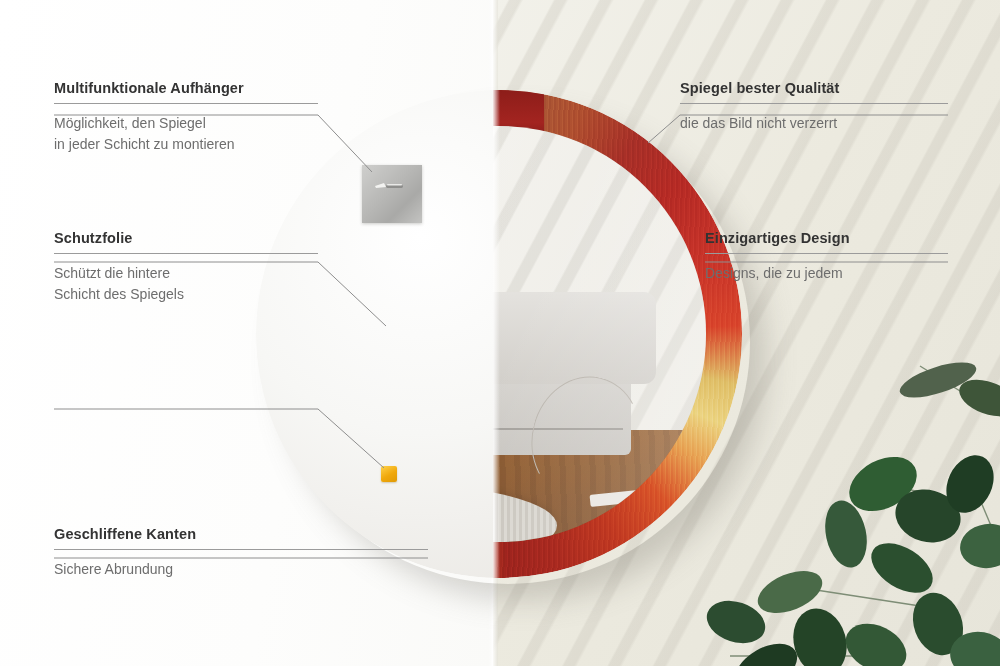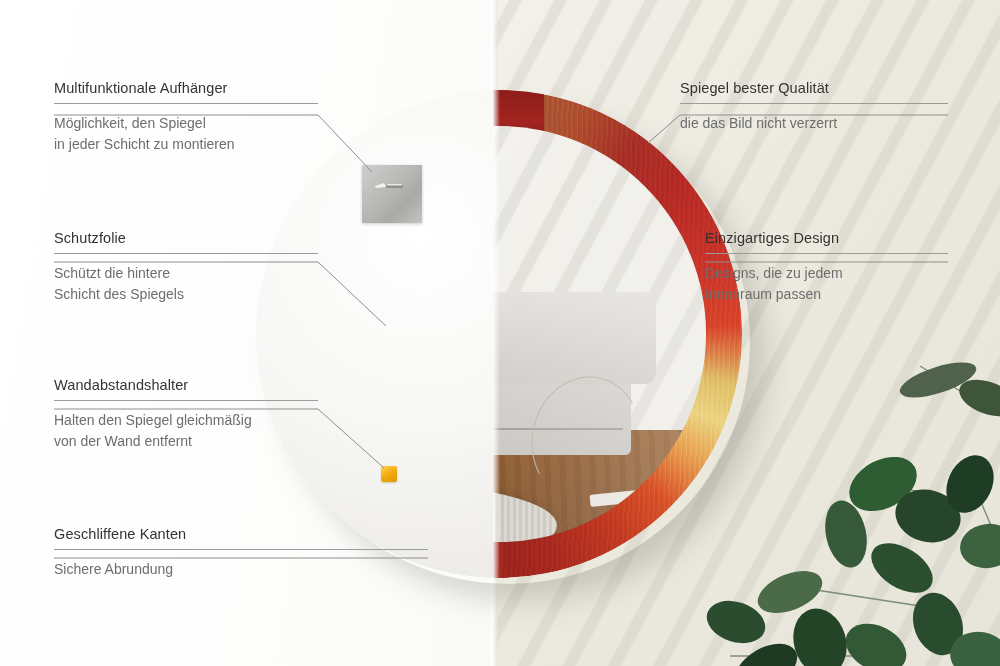--- a/index.html
+++ b/index.html
@@ -212,21 +212,21 @@
     border-radius:2px;
     box-shadow:0 1px 2px rgba(120,90,10,.28);
   }
 
   
   .leaders { position:absolute; inset:0; pointer-events:none; }
 
   
   .callout { position:absolute; }
   .callout .c-title {
-    font-size:14.5px; font-weight:normal; color:#333333;
+    font-size:14.5px; font-weight:bold; color:#333333;
     letter-spacing:.1px; white-space:nowrap;
   }
   .callout .c-rule { height:1px; background:#9b9b9b; margin:7px 0 9px 0; }
   .callout .c-desc {
     font-size:14px; color:#6d6d6d; line-height:1.48; white-space:nowrap;
   }
   .callout.left { text-align:left; }
   .callout.right { text-align:left; }
 
   .co-1 { left:54px; top:80px;  width:264px; }
@@ -347,39 +347,32 @@
     <div class="c-desc">in jeder Schicht zu montieren</div>
   </div>
 
   <div class="callout left co-2">
     <div class="c-title">Schutzfolie</div>
     <div class="c-rule"></div>
     <div class="c-desc">Schützt die hintere</div>
     <div class="c-desc">Schicht des Spiegels</div>
   </div>
 
-  <div class="callout left co-3">
-    <div class="c-title">Wandabstandshalter</div>
-    <div class="c-rule"></div>
-    <div class="c-desc">Halten den Spiegel gleichmäßig</div>
-    <div class="c-desc">von der Wand entfernt</div>
-  </div>
 
   <div class="callout left co-4">
     <div class="c-title">Geschliffene Kanten</div>
     <div class="c-rule"></div>
     <div class="c-desc">Sichere Abrundung</div>
   </div>
 
   <div class="callout right co-5">
     <div class="c-title">Spiegel bester Qualität</div>
     <div class="c-rule"></div>
     <div class="c-desc">die das Bild nicht verzerrt</div>
   </div>
 
   <div class="callout right co-6">
     <div class="c-title">Einzigartiges Design</div>
     <div class="c-rule"></div>
     <div class="c-desc">Designs, die zu jedem</div>
-    <div class="c-desc">Innenraum passen</div>
   </div>
 
 </div>
 
 </body></html>

